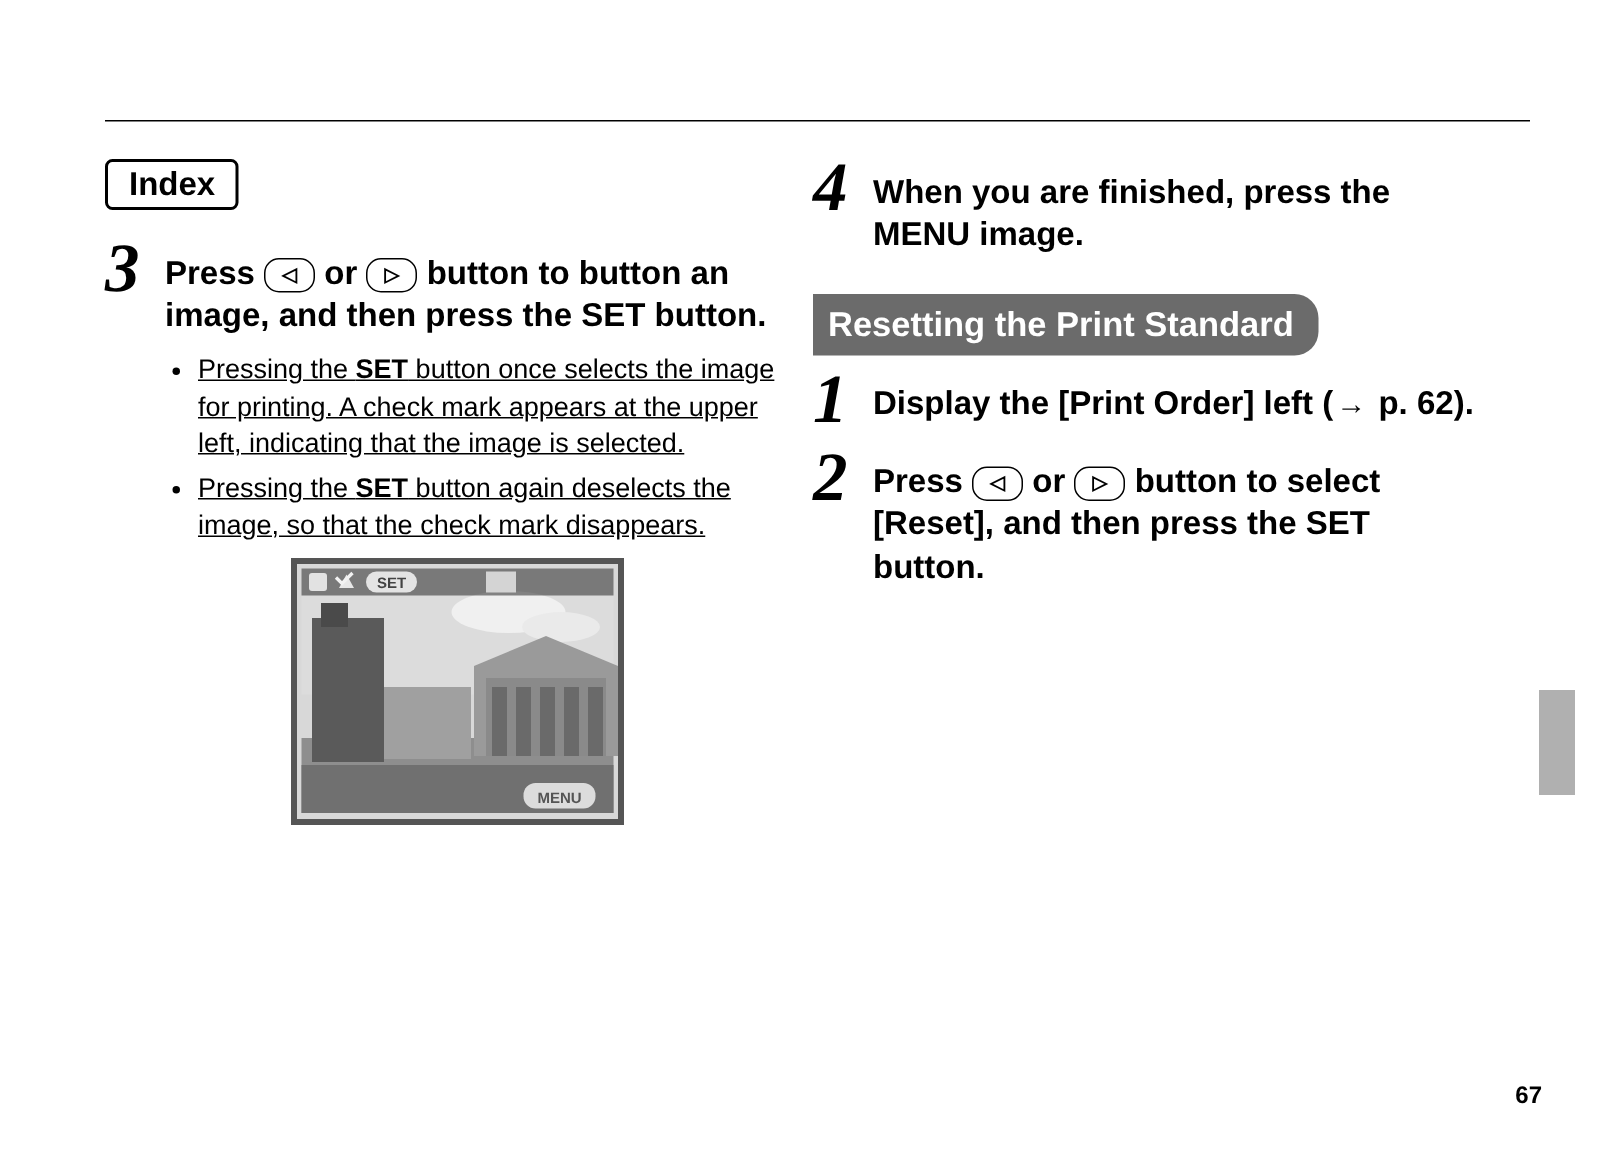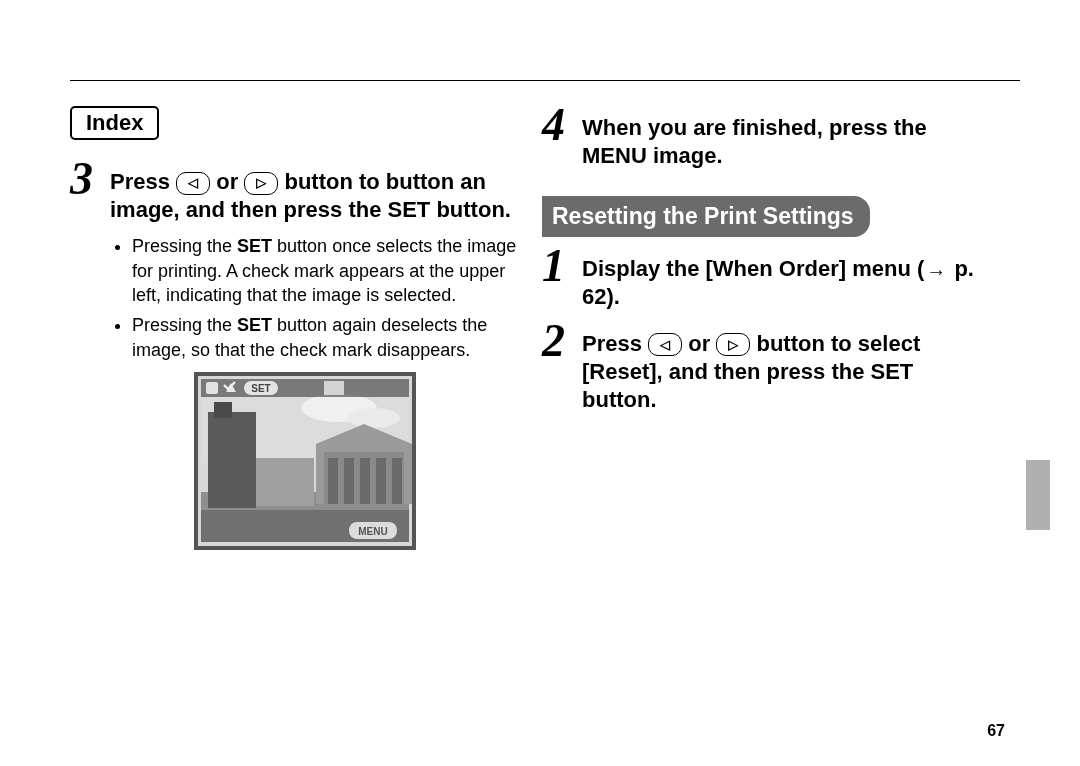--- a/index.html
+++ b/index.html
@@ -79,20 +79,21 @@
     font-size: 13px;
     vertical-align: 2px;
     line-height: 1;
     padding-bottom: 1px;
   }
   ul.bullets {
     margin: 6px 0 10px 62px;
     padding: 0;
     font-size: 18px;
     line-height: 1.35;
+    text-decoration: underline;
   }
   ul.bullets li {
     margin-bottom: 6px;
   }
   .thumb-wrap {
     margin-left: 124px;
     margin-top: 8px;
   }
   svg.thumb {
     display: block;
@@ -118,21 +119,21 @@
   }
   .ref-arrow {
     display: inline-block;
     font-weight: bold;
     font-size: 20px;
     margin: 0 2px;
   }
   .pagenum {
     position: absolute;
     bottom: 26px;
-    right: 75px;
+    right: 52px;
     font-weight: bold;
     font-size: 16px;
   }
   .tab {
     position: absolute;
     right: 30px;
     top: 460px;
     width: 24px;
     height: 70px;
     background: #b0b0b0;
@@ -211,28 +212,28 @@
     </div>
 
     <div class="col">
 
       <div class="step">
         <div class="step-num">4</div>
         <div class="step-text">When you are finished, press the MENU image.</div>
       </div>
 
       <div class="section-head">
-        <span>Resetting the Print Settings</span>
+        <span>Resetting the Print Standard</span>
       </div>
 
 
       <div class="step">
         <div class="step-num">1</div>
         <div class="step-text">
-          <span>Display the [When Order] menu (</span><span class="ref-arrow">→</span> <span>p. 62</span><span>).</span>
+          <span>Display the [Print Order] left (</span><span class="ref-arrow">→</span> <span>p. 62</span><span>).</span>
         </div>
       </div>
 
       <div class="step">
         <div class="step-num">2</div>
         <div class="step-text">
           <span>Press </span>
           <span class="arrow-btn">◁</span>
           <span> or </span>
           <span class="arrow-btn">▷</span>

